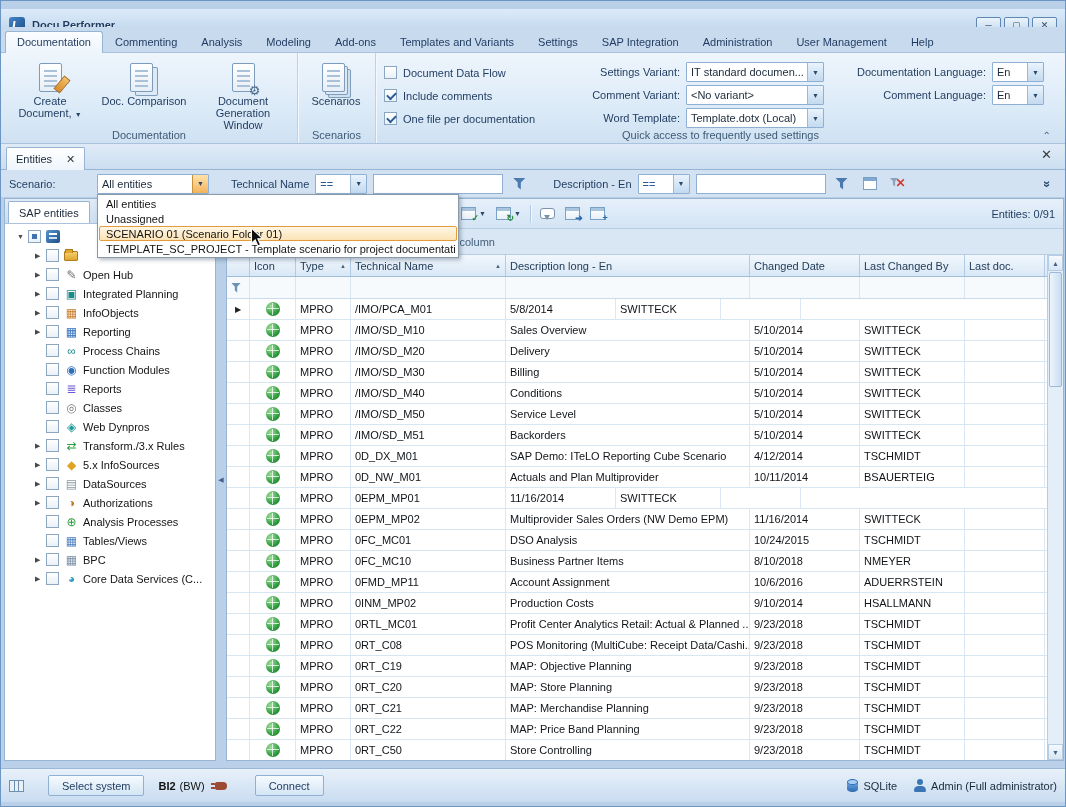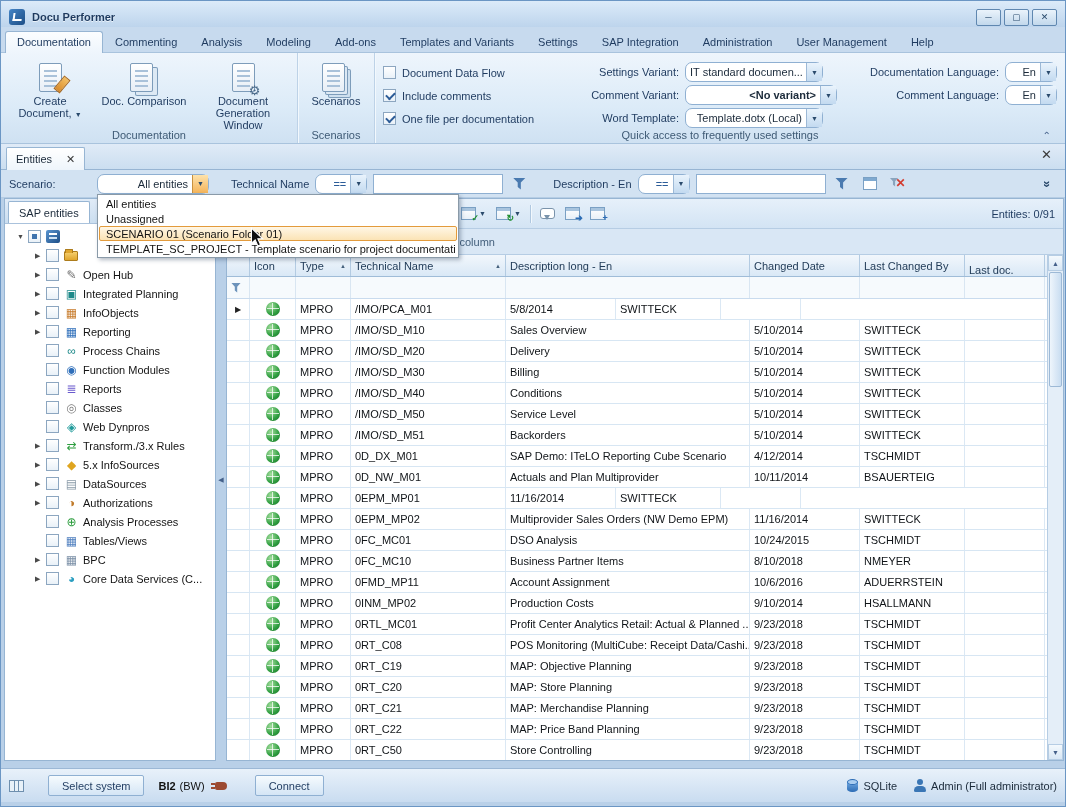--- a/index.html
+++ b/index.html
@@ -2,21 +2,21 @@
 <html><head>
 <meta charset="utf-8">
 <title>Docu Performer</title>
 <style>
   *{margin:0;padding:0;box-sizing:border-box;}
   html,body{width:1066px;height:807px;overflow:hidden;}
   body{font-family:"Liberation Sans",sans-serif;font-size:11px;color:#1b2a3a;background:#8fb2d6;}
   .app{position:relative;width:1066px;height:807px;background:#b9d0e8;border:1px solid #6b96c4;overflow:hidden;}
 
   
-  .titlebar{position:absolute;left:0;top:0;right:0;height:26px;background:linear-gradient(#dcebf9,#b6cfe9);display:flex;align-items:center;padding:16px 8px;}
+  .titlebar{position:absolute;left:0;top:8px;right:0;height:26px;background:linear-gradient(#dcebf9,#b6cfe9);display:flex;align-items:center;padding:16px 8px;}
   .app-icon{width:16px;height:16px;border-radius:3px;background:linear-gradient(135deg,#4585c6,#1d4e86);margin-right:7px;position:relative;flex:0 0 auto;}
   .app-icon::after{content:"";position:absolute;left:4px;top:4px;width:7px;height:6px;border-left:2px solid #fff;border-bottom:2px solid #fff;transform:skewX(-8deg);}
   .title-text{color:#1e3a5f;font-weight:bold;text-shadow:0 1px 0 rgba(255,255,255,.65);}
   .win-controls{margin-left:auto;display:flex;gap:3px;}
   .win-btn{width:25px;height:17px;border:1px solid #5f87b0;border-radius:2px;background:linear-gradient(#eaf3fb,#c2d8ec);display:flex;align-items:center;justify-content:center;font-size:9px;color:#2a4a6c;cursor:default;}
 
   
   .ribbon-tabstrip{position:absolute;left:0;top:26px;right:0;height:26px;background:#c7daee;display:flex;align-items:flex-end;padding:0 4px;border-bottom:1px solid #a9c3dd;}
   .ribbon-tab{padding:4px 11px 5px;color:#1e3a5f;border:1px solid transparent;border-bottom:none;border-radius:3px 3px 0 0;white-space:nowrap;margin-bottom:-1px;}
   .ribbon-tab.active{background:linear-gradient(#fbfdff,#eef5fc);border-color:#97b5d3;}
@@ -38,21 +38,21 @@
   .icon-doc.gear::after{content:"⚙";position:absolute;right:-7px;bottom:-6px;color:#4a6a8a;font-size:13px;}
   .icon-doc.double{box-shadow:5px 4px 0 -1px #dde9f4,5px 4px 0 0 #7d9cba;margin-right:5px;}
   .icon-doc.stack{box-shadow:3px 3px 0 -1px #dde9f4,3px 3px 0 0 #7d9cba,6px 6px 0 -1px #cfe0ef,6px 6px 0 0 #7d9cba;margin-right:6px;}
   .qa-wrap{display:flex;gap:32px;padding-top:4px;}
   .checkrow{display:flex;align-items:center;gap:6px;height:23px;color:#1e3a5f;}
   .cb{width:13px;height:13px;border:1px solid #8ca6c0;background:linear-gradient(#ffffff,#e9f1f8);position:relative;flex:0 0 auto;}
   .cb.checked::after{content:"";position:absolute;left:2px;top:2px;width:7px;height:4px;border-left:2px solid #2c5c98;border-bottom:2px solid #2c5c98;transform:rotate(-45deg);}
   .cb.partial::after{content:"";position:absolute;left:3px;top:3px;right:3px;bottom:3px;background:#3f74ae;}
   .qa-row{display:flex;align-items:center;height:22px;margin-bottom:1px;}
   .qa-label{color:#1e3a5f;text-align:right;padding-right:6px;white-space:nowrap;}
-  .combo{display:inline-flex;height:20px;border:1px solid #8fb0d2;background:#fff;align-items:stretch;border-radius:7px;text-align:right;}
+  .combo{display:inline-flex;height:20px;border:1px solid #8fb0d2;background:#fff;align-items:stretch;border-radius:1px;}
   .combo .val{padding:3px 4px 0;flex:1;white-space:nowrap;overflow:hidden;color:#1b2a3a;}
   .combo .drop{width:16px;background:linear-gradient(#e9f3fc,#c3daf0);border-left:1px solid #9db9d6;display:flex;align-items:center;justify-content:center;color:#2a4a6c;font-size:7px;}
   .combo .drop.hot{background:linear-gradient(#fde2ab,#f4b45a);border-color:#c8913f;}
   .collapse-ribbon{position:absolute;right:10px;bottom:2px;color:#44608a;font-size:10px;padding:0 4px;}
 
   
   .doctabs{position:absolute;left:0;top:143px;right:0;height:26px;background:linear-gradient(#e0ebf7,#cbdef0);border-bottom:1px solid #97b5d3;display:flex;align-items:flex-end;padding:0 5px;}
   .doctab{height:23px;background:linear-gradient(#ffffff,#eef5fb);border:1px solid #97b5d3;border-bottom:none;border-radius:2px 2px 0 0;display:flex;align-items:center;gap:14px;padding:0 9px;color:#1b2a3a;margin-bottom:-1px;}
   .doctab .x{font-size:11px;color:#3a3a3a;line-height:10px;}
   .panel-close{margin-left:auto;align-self:center;color:#3a3a3a;font-size:13px;padding:0 8px 4px;}
@@ -218,21 +218,21 @@
         <div>
             <div class="qa-row">
               <span class="qa-label" style="width: 100px;">Settings Variant:</span>
               <span class="combo" style="width: 138px;">
                 <span class="val">IT standard documen...</span>
                 <span class="drop">▼</span>
               </span>
             </div>
             <div class="qa-row">
               <span class="qa-label" style="width: 100px;">Comment Variant:</span>
-              <span class="combo" style="width: 152px; font-weight: bold;">
+              <span class="combo" style="width: 138px;">
                 <span class="val">&lt;No variant&gt;</span>
                 <span class="drop">▼</span>
               </span>
             </div>
             <div class="qa-row">
               <span class="qa-label" style="width: 100px;">Word Template:</span>
               <span class="combo" style="width: 138px;">
                 <span class="val">Template.dotx (Local)</span>
                 <span class="drop">▼</span>
               </span>
@@ -485,21 +485,21 @@
               </div>
               <div class="hdr-cell" style="width: 244px;">
                 <span>Description long - En</span>
               </div>
               <div class="hdr-cell" style="width: 110px;">
                 <span>Changed Date</span>
               </div>
               <div class="hdr-cell" style="width: 105px;">
                 <span>Last Changed By</span>
               </div>
-              <div class="hdr-cell" style="width: 80px; align-items: flex-end;">
+              <div class="hdr-cell" style="width: 80px;">
                 <span>Last doc.</span>
               </div>
             </div>
             <div class="filter-row">
               <div class="f-cell" style="width: 23px;">
                 <span class="funnel-shape"></span>
               </div>
               <div class="f-cell" style="width: 46px;"></div>
               <div class="f-cell" style="width: 55px;"></div>
               <div class="f-cell" style="width: 155px;"></div>

